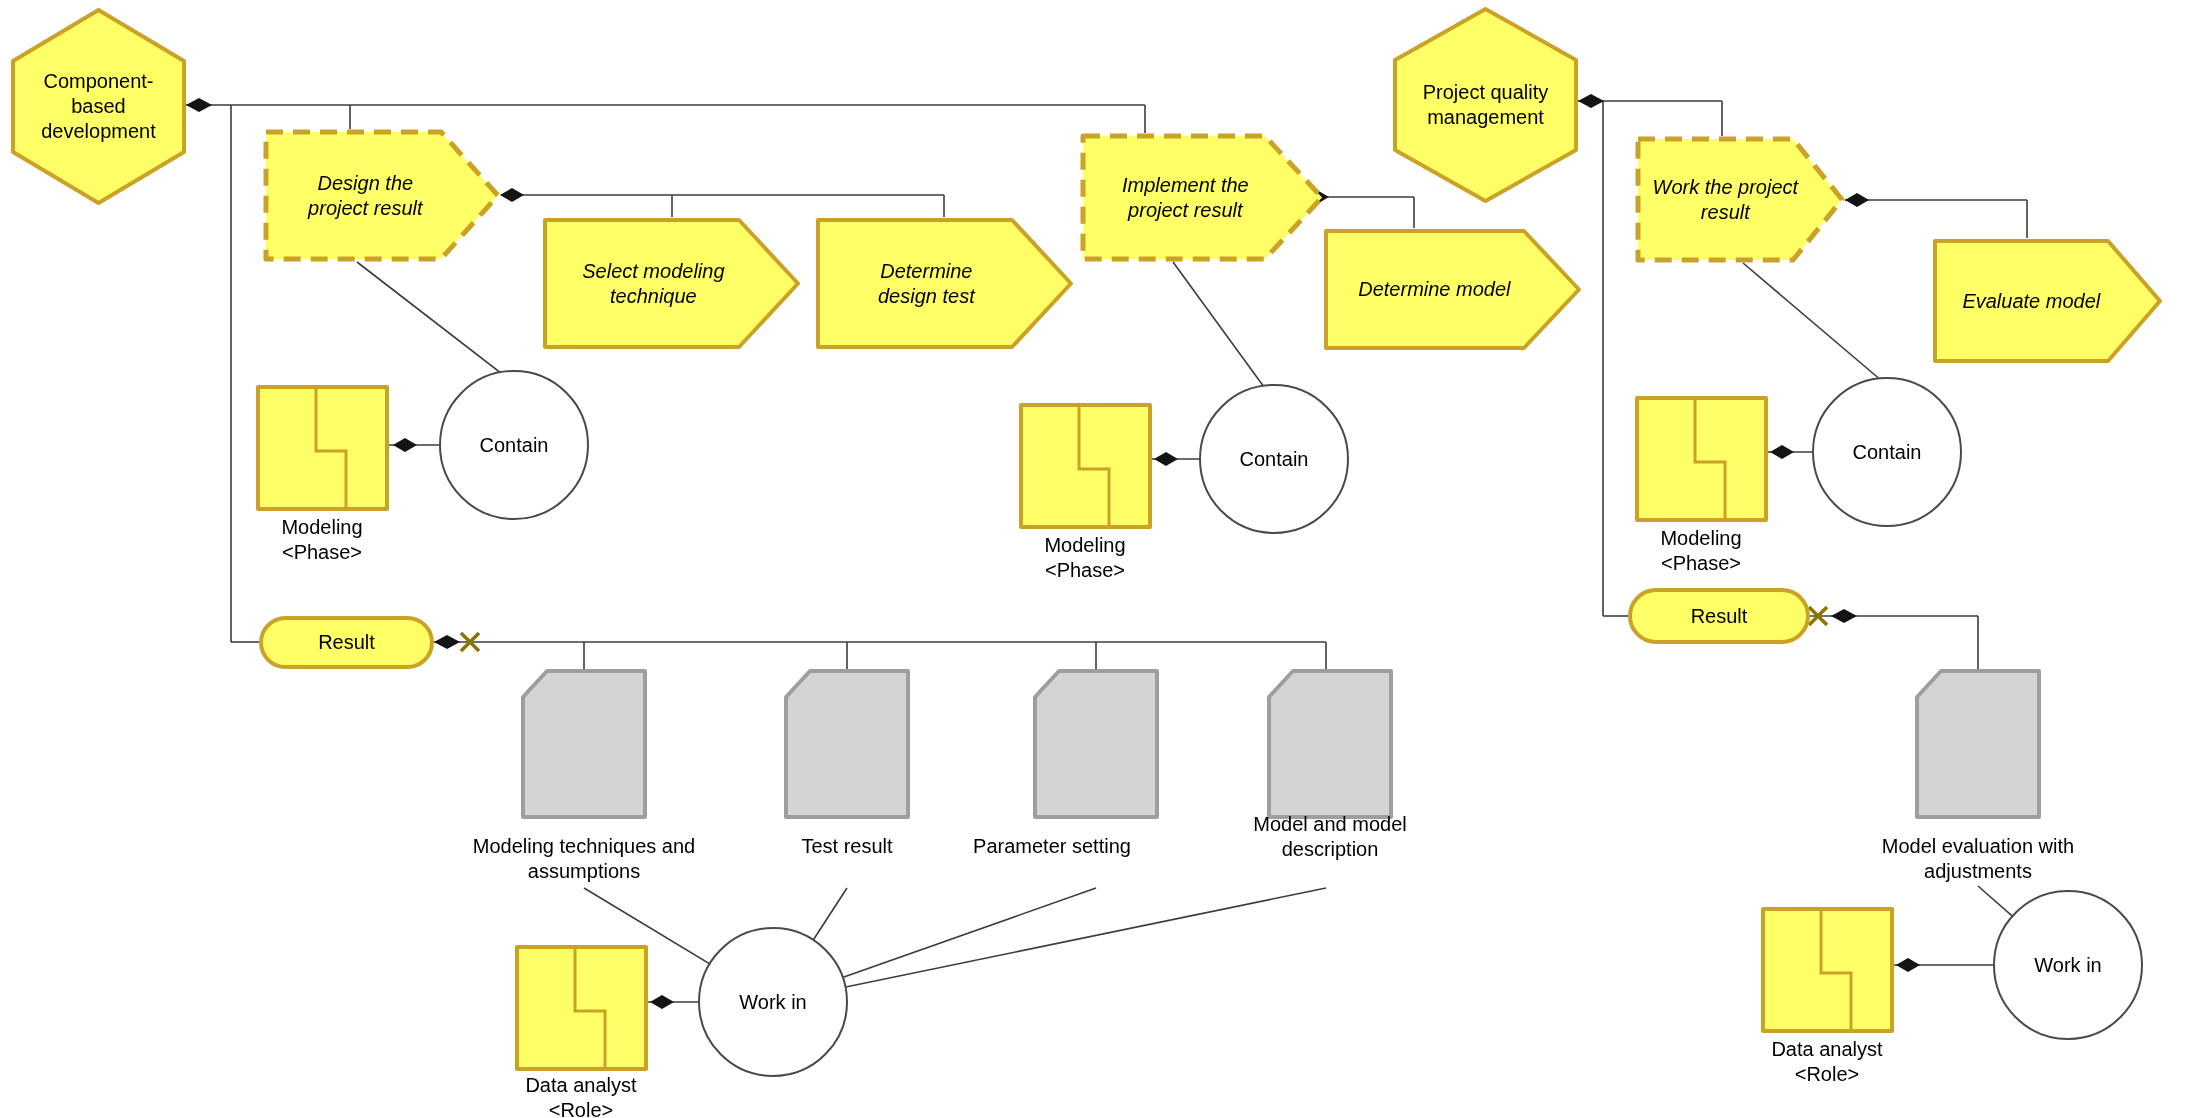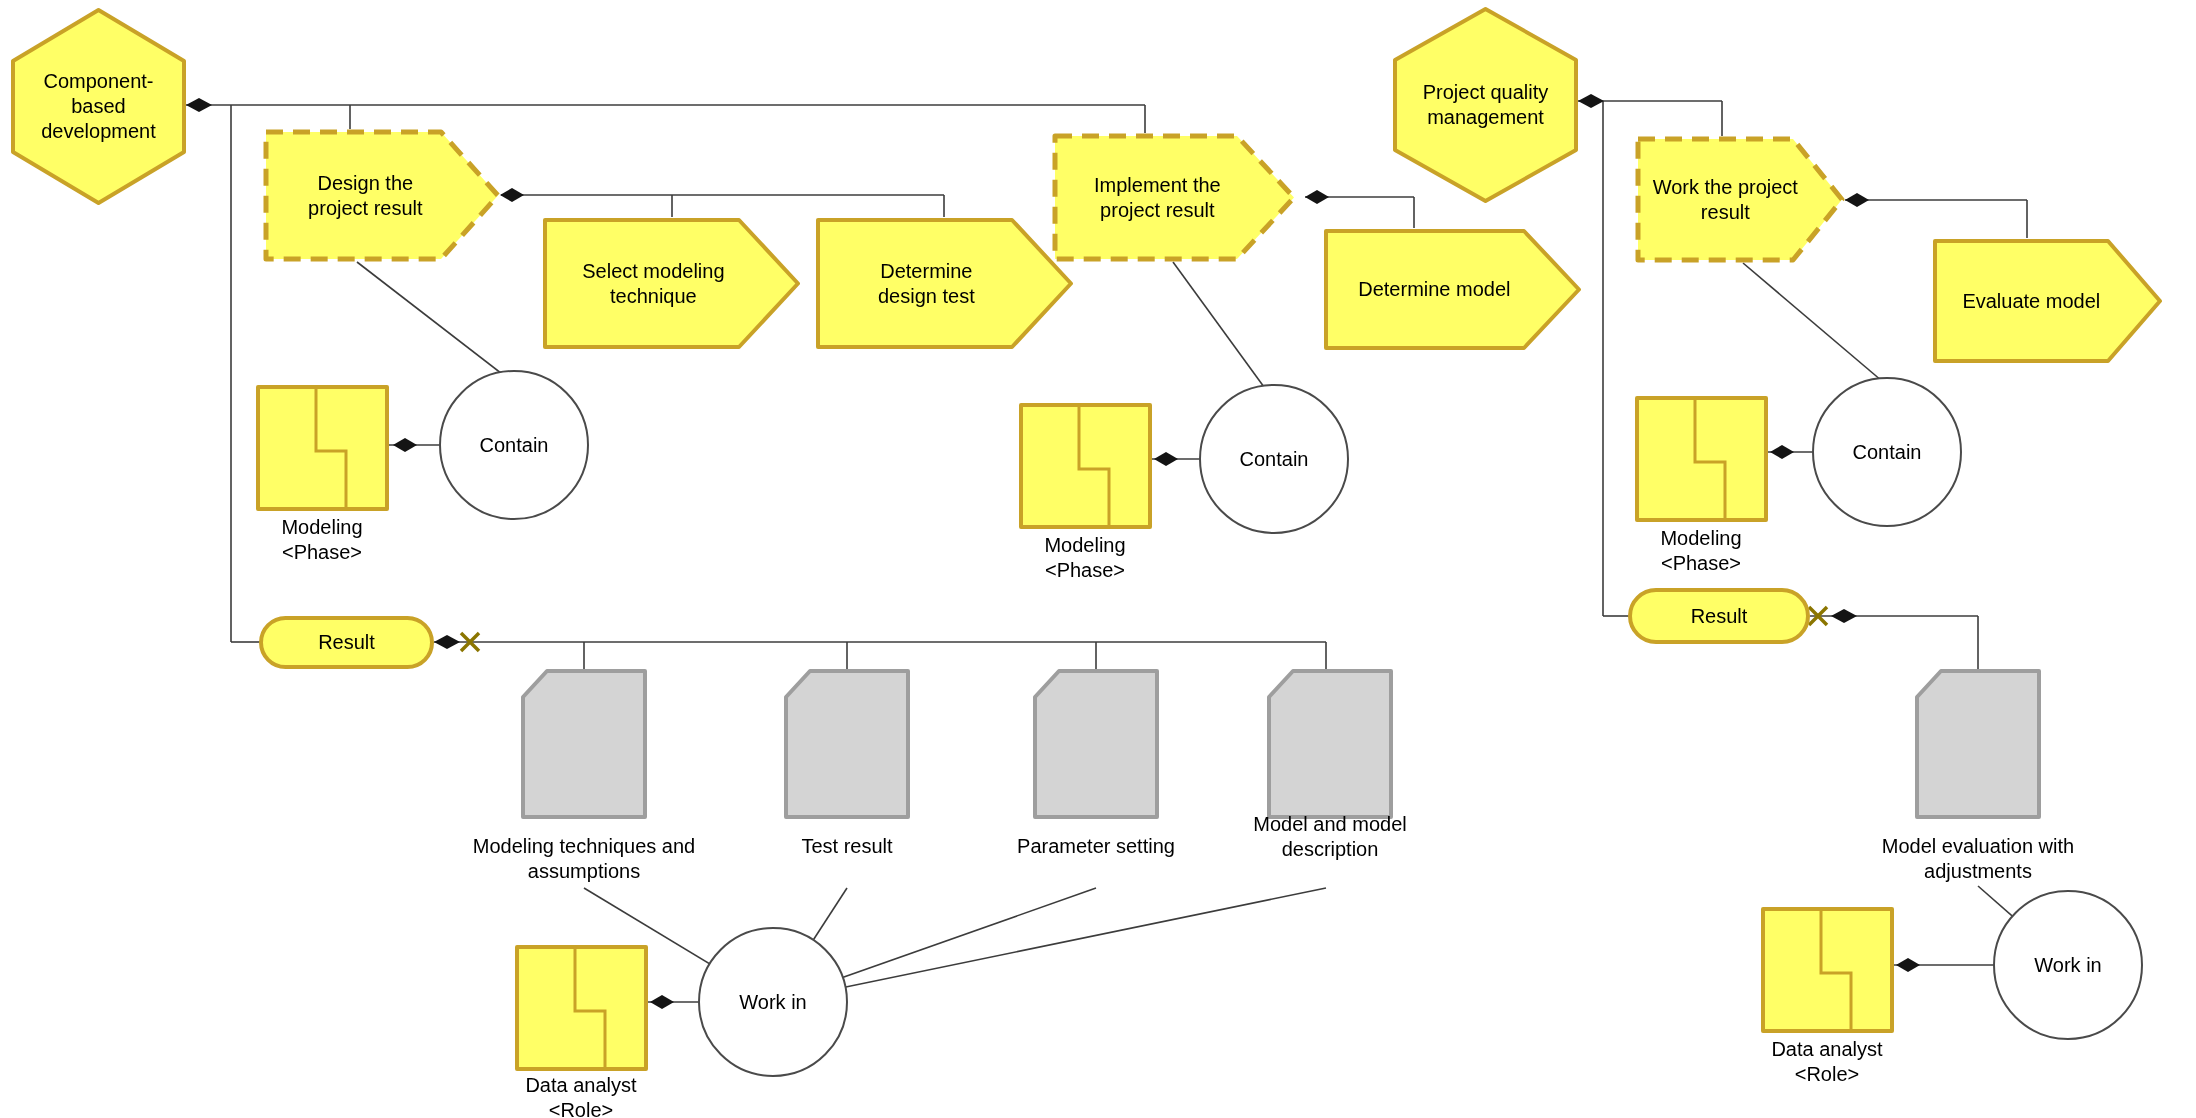--- a/index.html
+++ b/index.html
@@ -13,21 +13,21 @@
 
   .node { position: absolute; z-index: 1; }
   .node .shape { position: absolute; left: 0; top: 0; width: 100%; height: 100%; overflow: visible; }
   .shape-node { fill: var(--node-fill, #FFFF66); stroke: var(--node-border, #C9A227); stroke-width: 4; stroke-linejoin: round; }
   .shape-node.dashed { stroke-width: 5; stroke-dasharray: 17 10; }
   .shape-doc { fill: var(--doc-fill, #D4D4D4); stroke: var(--doc-border, #9E9E9E); stroke-width: 4; stroke-linejoin: round; }
   .icon-line { fill: none; stroke: var(--node-border, #C9A227); stroke-width: 3; }
 
   .node-label { position: absolute; inset: 0; display: flex; align-items: center; justify-content: center;
                 text-align: center; white-space: pre-line; font-size: 20px; line-height: 1.25; }
-  .pentagon .node-label { padding-right: 14%; }
+  .pentagon .node-label { padding-right: 14%; font-style: italic; }
 
   .circle-node { position: absolute; z-index: 1; width: 150px; height: 150px; border-radius: 50%;
                  border: 2px solid #4a4a4a; background: #fff; display: flex; align-items: center;
                  justify-content: center; font-size: 20px; }
   .pill { position: absolute; z-index: 1; border: 4px solid var(--node-border, #C9A227);
           background: var(--node-fill, #FFFF66); border-radius: 30px; display: flex;
           align-items: center; justify-content: center; font-size: 20px; }
   .free-label { position: absolute; z-index: 1; text-align: center; white-space: pre-line;
                 font-size: 20px; line-height: 1.25; }
 </style>
@@ -113,21 +113,21 @@
   </div>
 
   <div class="node pentagon" style="left:263px;top:129px;width:238px;height:133px">
     <svg class="shape" viewBox="0 0 238 133" preserveAspectRatio="none">
         <polygon class="shape-node dashed" points="3,3 178,3 235,66.5 178,130 3,130"></polygon>
       </svg>
     <div class="node-label">Design the
 project result</div>
   </div>
 
-  <div class="node pentagon" style="left:1052px;top:133px;width:245px;height:129px">
+  <div class="node pentagon" style="left:1080px;top:133px;width:245px;height:129px">
     <svg class="shape" viewBox="0 0 245 129" preserveAspectRatio="none">
         <polygon class="shape-node dashed" points="3,3 185,3 242,64.5 185,126 3,126"></polygon>
       </svg>
     <div class="node-label">Implement the
 project result</div>
   </div>
 
   <div class="node pentagon" style="left:1635px;top:136px;width:210px;height:127px">
     <svg class="shape" viewBox="0 0 210 127" preserveAspectRatio="none">
         <polygon class="shape-node dashed" points="3,3 158,3 207,63.5 158,124 3,124"></polygon>
@@ -247,21 +247,21 @@
         <polygon class="shape-doc" points="26,2 124,2 124,148 2,148 2,28"></polygon>
       </svg>
   </div>
   <div class="free-label" style="left:707px;top:834px;width:280px">Test result</div>
 
   <div class="node" style="left:1033px;top:669px;width:126px;height:150px">
     <svg class="shape" viewBox="0 0 126 150" preserveAspectRatio="none">
         <polygon class="shape-doc" points="26,2 124,2 124,148 2,148 2,28"></polygon>
       </svg>
   </div>
-  <div class="free-label" style="left:956px;top:834px;width:280px">Parameter setting</div>
+  <div class="free-label" style="left:912px;top:834px;width:280px">Parameter setting</div>
 
   <div class="node" style="left:1267px;top:669px;width:126px;height:150px">
     <svg class="shape" viewBox="0 0 126 150" preserveAspectRatio="none">
         <polygon class="shape-doc" points="26,2 124,2 124,148 2,148 2,28"></polygon>
       </svg>
   </div>
   <div class="free-label" style="left:1190px;top:812px;width:280px">Model and model
 description</div>
 
   <div class="node" style="left:1915px;top:669px;width:126px;height:150px">

